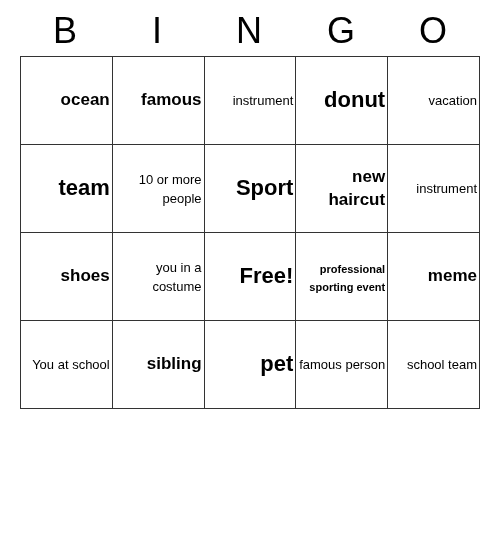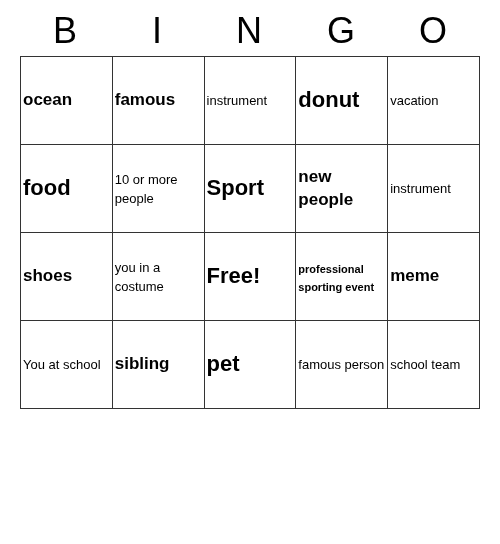--- a/index.html
+++ b/index.html
@@ -28,21 +28,21 @@
       letter-spacing: 2px;
     }
 
     .bingo-grid {
       width: 460px;
       border-collapse: collapse;
       border: 1.5px solid #333;
     }
     .bingo-grid td {
       border: 1.5px solid #333;
-      text-align: left;
+      text-align: right;
       vertical-align: middle;
       padding: 4px 2px;
       height: 88px;
       width: 92px;
     }
     .cell-text {
       font-size: 13px;
       line-height: 1.3;
     }
     .cell-text.large {
@@ -72,24 +72,24 @@
 <table class="bingo-grid">
   <tbody id="bingo-body">
   <tr>
         <td><span class="cell-text medium">ocean</span></td>
         <td><span class="cell-text medium">famous</span></td>
         <td><span class="cell-text">instrument</span></td>
         <td><span class="cell-text large">donut</span></td>
         <td><span class="cell-text">vacation</span></td>
       </tr>
       <tr>
-        <td><span class="cell-text large">food</span></td>
+        <td><span class="cell-text large">team</span></td>
         <td><span class="cell-text">10 or more people</span></td>
         <td><span class="cell-text large">Sport</span></td>
-        <td><span class="cell-text medium">new people</span></td>
+        <td><span class="cell-text medium">new haircut</span></td>
         <td><span class="cell-text">instrument</span></td>
       </tr>
       <tr>
         <td><span class="cell-text medium">shoes</span></td>
         <td><span class="cell-text">you in a costume</span></td>
         <td><span class="cell-text large">Free!</span></td>
         <td><span class="cell-text small">professional sporting event</span></td>
         <td><span class="cell-text medium">meme</span></td>
       </tr>
       <tr>

